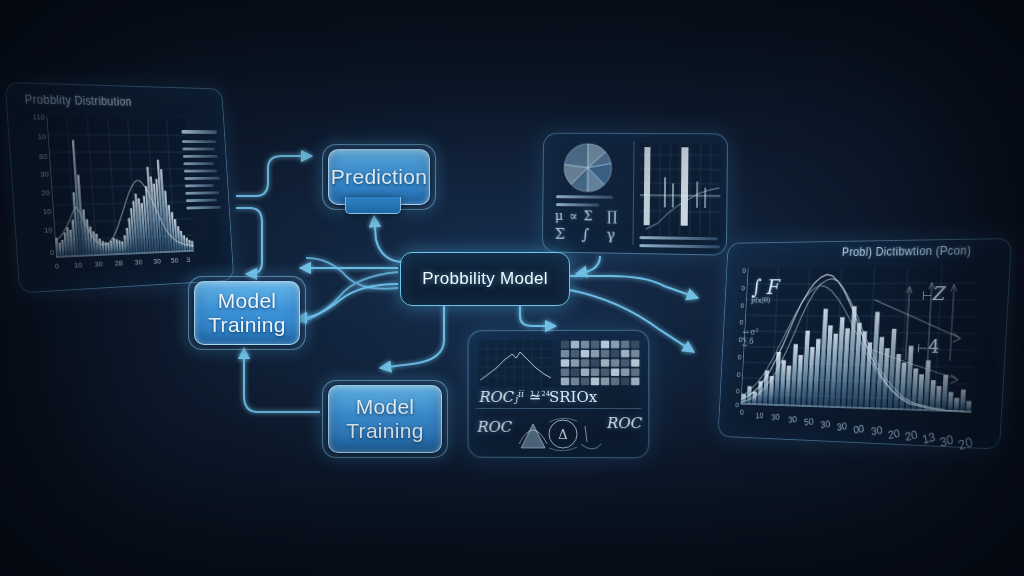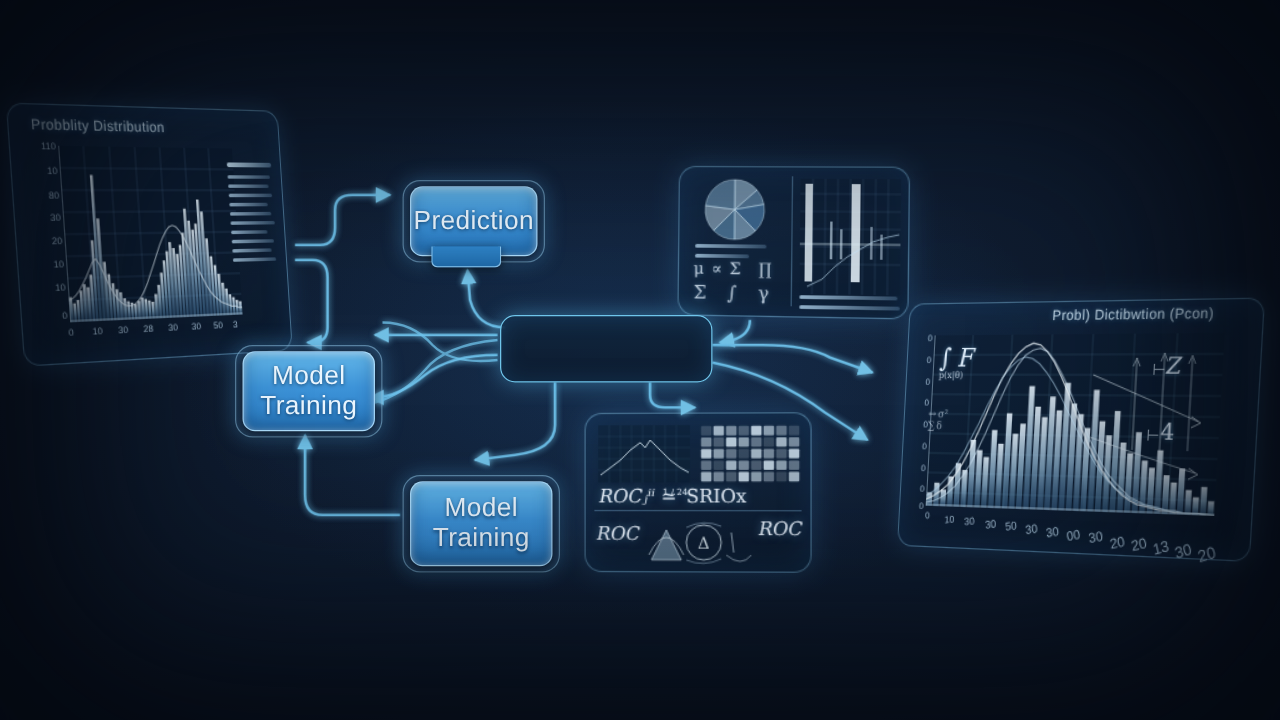--- a/index.html
+++ b/index.html
@@ -541,17 +541,18 @@
 
   <div class="node gbox" style="left:322px;top:380px;width:114px;height:66px;">
     <div class="inner" style="flex-direction:column;">
       <span>Model</span>
       <span>Training</span>
     </div>
   </div>
 
   <div class="node darkbox" style="left:400px;top:252px;width:168px;height:52px;">
     <div class="inner" style="flex-direction:column;">
+      <span>Probbility Model</span>
     </div>
   </div>
 
   <div class="vig"></div>
 </div>
 
 </body></html>

